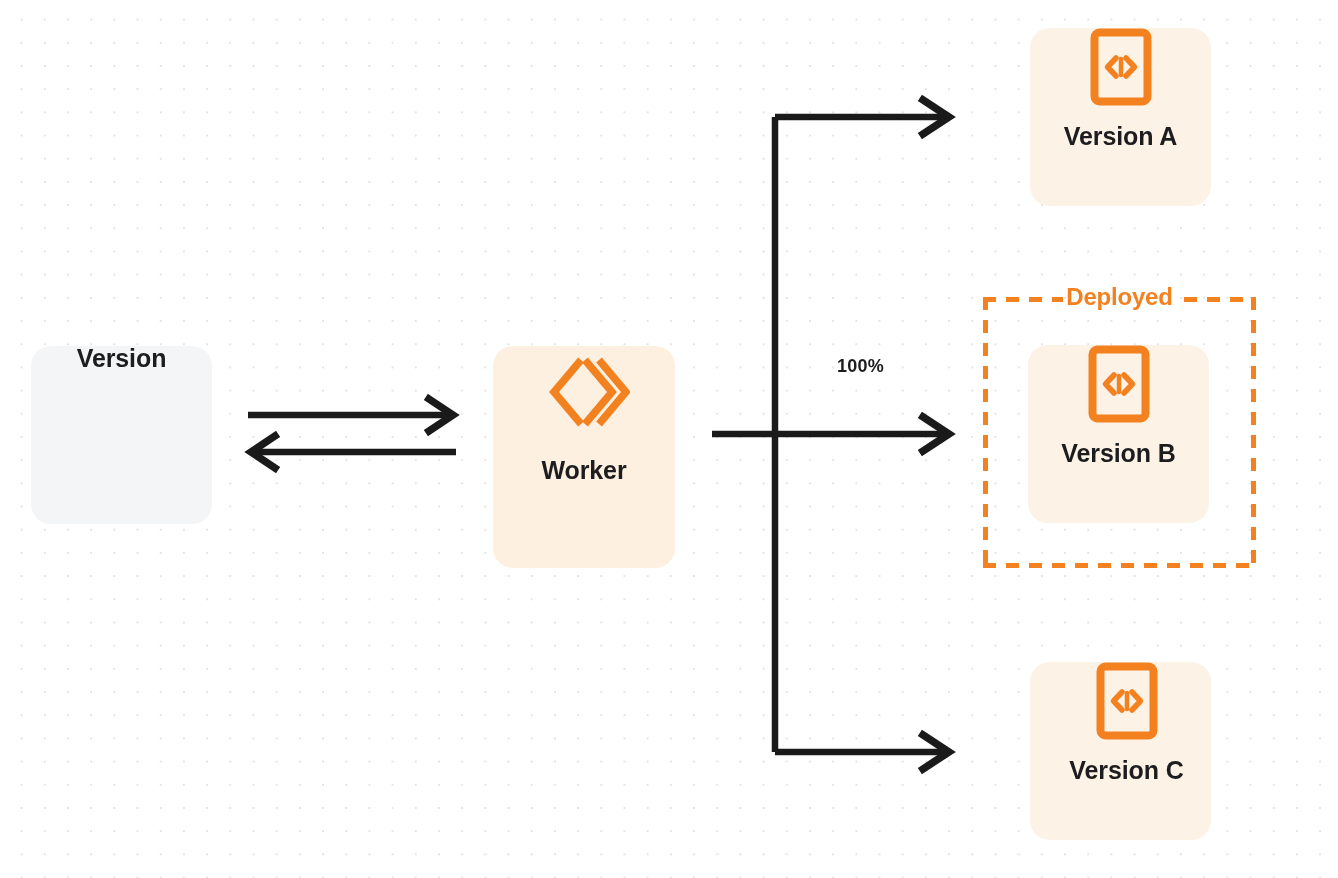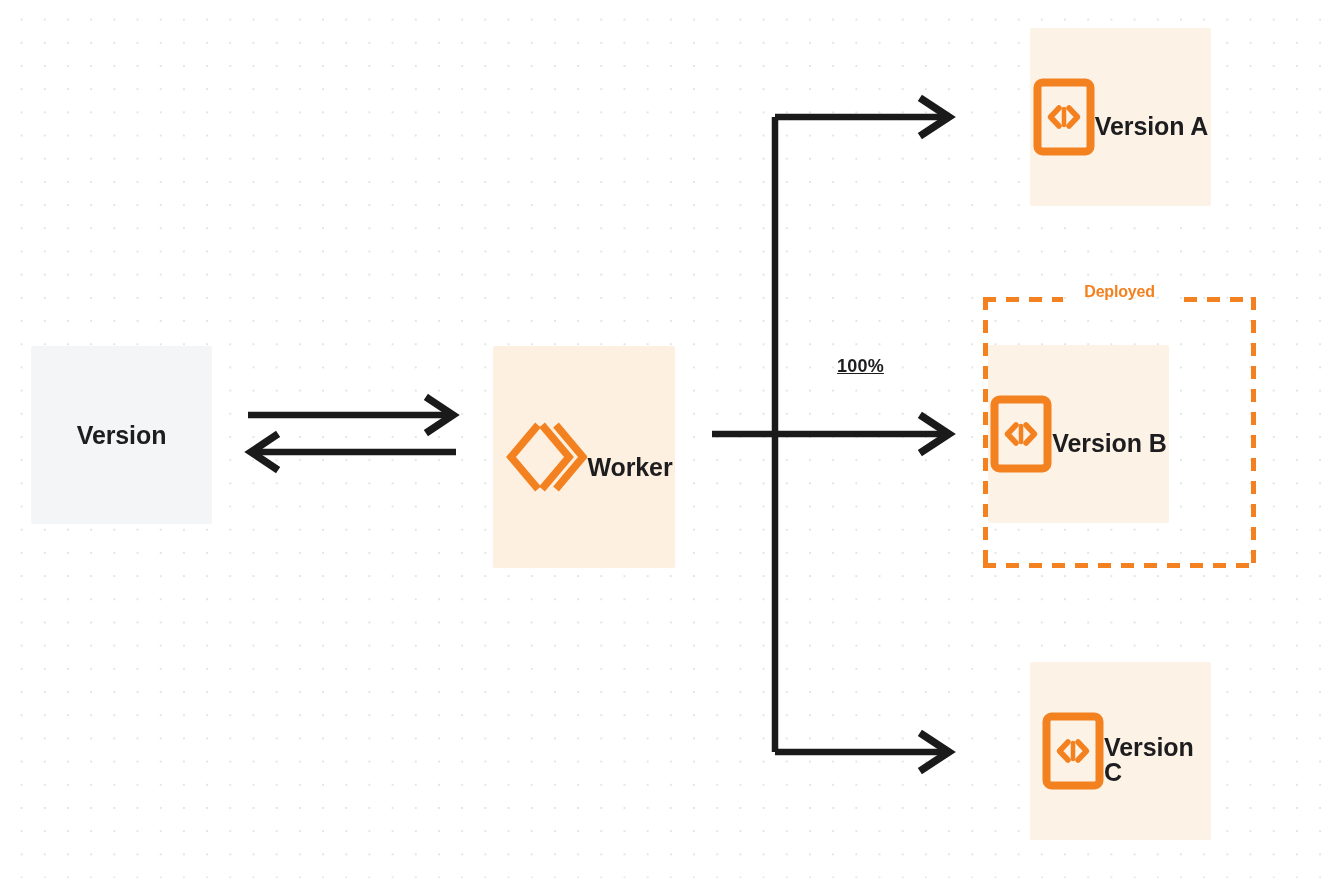--- a/index.html
+++ b/index.html
@@ -16,25 +16,24 @@
     background-size: 23.2px 23.2px;
     background-position: 10px 8px;
     overflow: hidden;
     font-family: "Liberation Sans", sans-serif;
     -webkit-font-smoothing: antialiased;
   }
 
   
   .node {
     position: absolute;
-    border-radius: 2px;
+    border-radius: 20px;
     display: flex;
-    flex-direction: row;
+    flex-direction: column;
     align-items: center;
-    justify-content: center;
     box-sizing: border-box;
   }
   .node-label {
     font-size: 25px;
     font-weight: 700;
     color: #1d1d1f;
     letter-spacing: -0.1px;
     line-height: 1;
   }
 
@@ -51,21 +50,21 @@
   }
   #worker-node .node-label { margin-top: 20px; }
 
   .version-node {
     width: 181px; height: 178px;
     background: #fdf2e6;
   }
   .version-node .node-label { margin-top: 18px; }
 
   #version-a-node { left: 1030px; top: 28px; }
-  #version-b-node { left: 988px; top: 345px; }
+  #version-b-node { left: 1028px; top: 345px; }
   #version-c-node { left: 1030px; top: 662px; padding-left: 12px; }
 
   
   #deployed-frame {
     position: absolute;
     left: 983px; top: 297px;
     width: 273px; height: 271px;
     box-sizing: border-box;
   }
   #deployed-frame .dash-edge {
@@ -81,41 +80,40 @@
   #deployed-right  { right: 0;   top: 0;   width: 5px;  height: 271px; }
   #deployed-bottom { left: 0;    bottom: 0; height: 5px; width: 273px; }
   #deployed-top-l  { left: 0;    top: 0;   height: 5px; width: 80px; }
   #deployed-top-r  { right: 0;   top: 0;   height: 5px; width: 72px; }
 
   #deployed-label {
     position: absolute;
     left: 50%;
     top: -14px;
     transform: translateX(-50%);
-    font-size: 16px;
+    font-size: 24px;
     font-weight: 700;
     color: #f48120;
     white-space: nowrap;
     letter-spacing: -0.2px;
     background: transparent;
     padding: 0 8px;
   }
 
   
   #traffic-label {
     position: absolute;
     left: 788px; top: 350px;
     width: 145px;
     text-align: center;
     font-size: 18px;
     font-weight: 700;
     color: #1d1d1f;
     line-height: 1.85;
     letter-spacing: 0.2px;
-    text-decoration: underline;
   }
 
   
   .overlay {
     position: absolute;
     left: 0; top: 0;
     width: 1338px; height: 878px;
     pointer-events: none;
   }
 </style>

